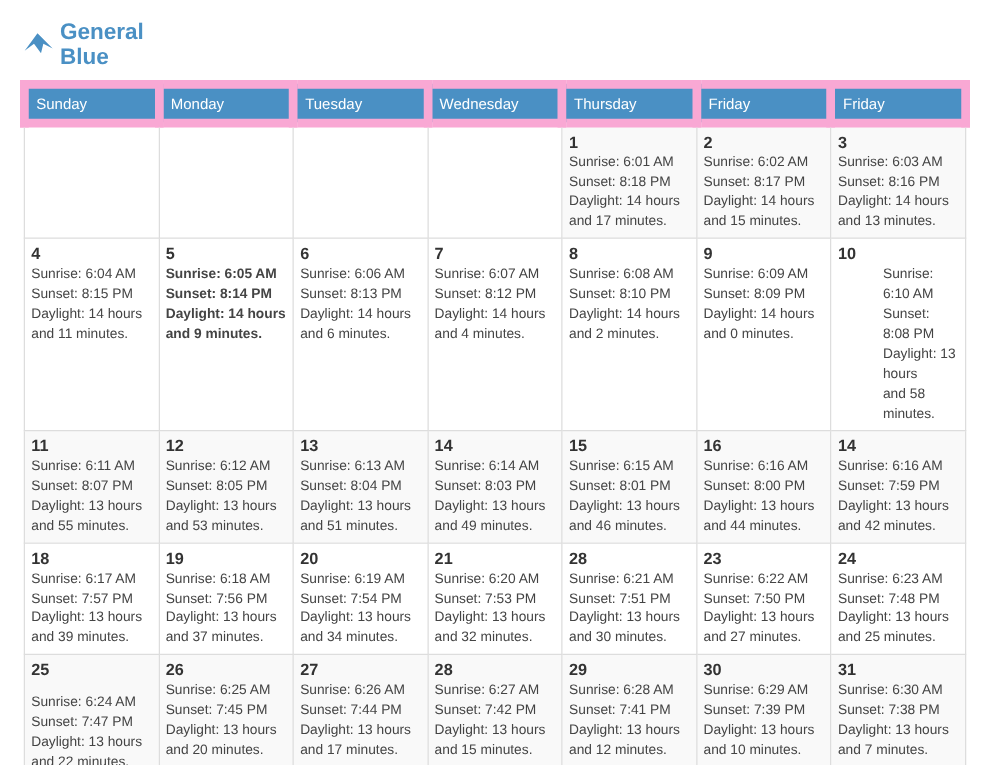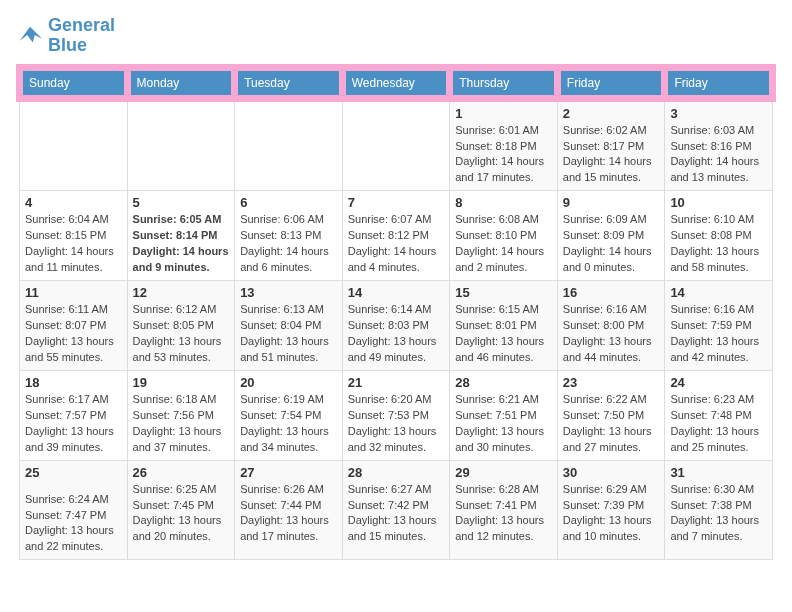--- a/index.html
+++ b/index.html
@@ -185,21 +185,21 @@
         </td>
         <td>
           <div class="day-number">9</div>
           <div class="day-info" style="white-space: pre-line;">Sunrise: 6:09 AM
 Sunset: 8:09 PM
 Daylight: 14 hours
 and 0 minutes.</div>
         </td>
         <td>
           <div class="day-number">10</div>
-          <div class="day-info" style="white-space: pre-line;">Sunrise: 6:10 AM
+          <div class="day-info" style="white-space: pre-line; margin-left: 36px;">Sunrise: 6:10 AM
 Sunset: 8:08 PM
 Daylight: 13 hours
 and 58 minutes.</div>
         </td>
       </tr>
       <tr>
         <td>
           <div class="day-number">11</div>
           <div class="day-info" style="white-space: pre-line;">Sunrise: 6:11 AM
 Sunset: 8:07 PM

